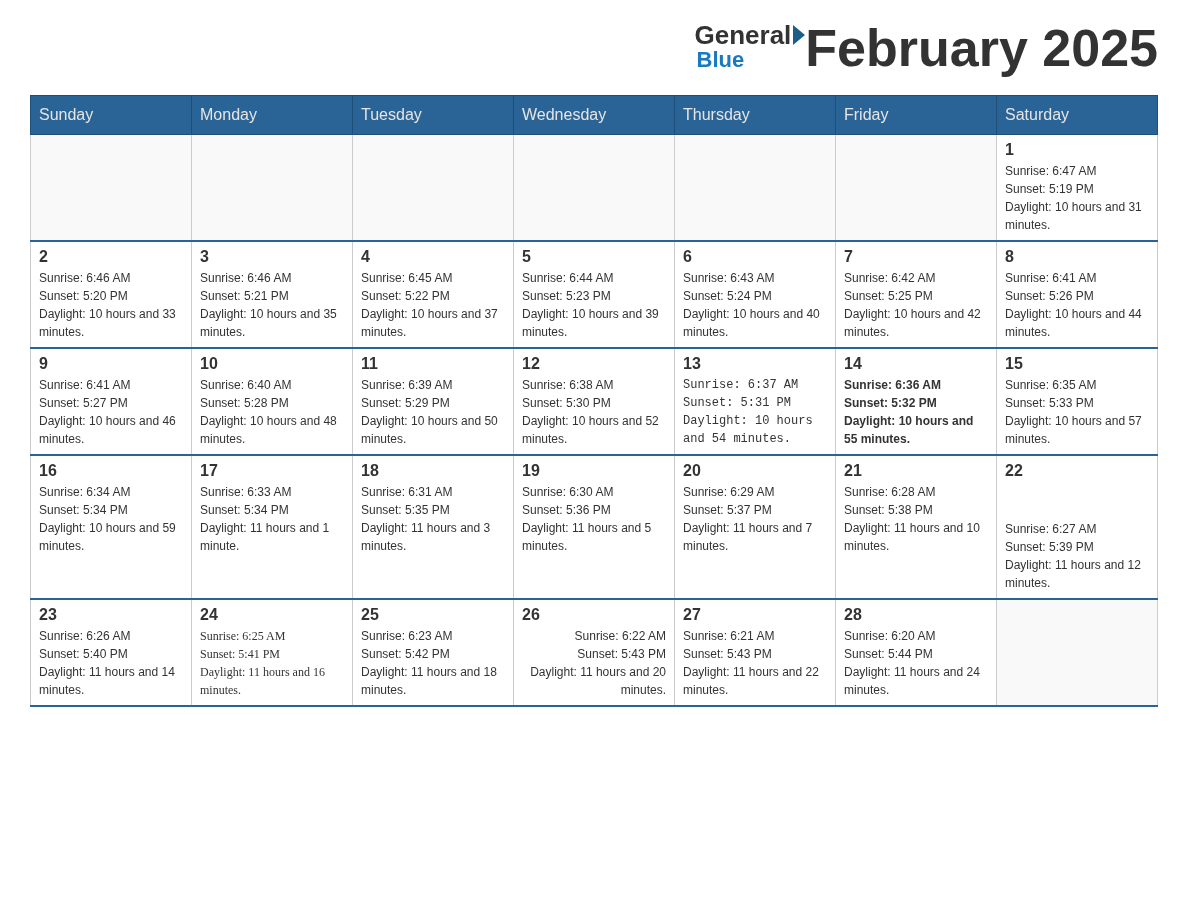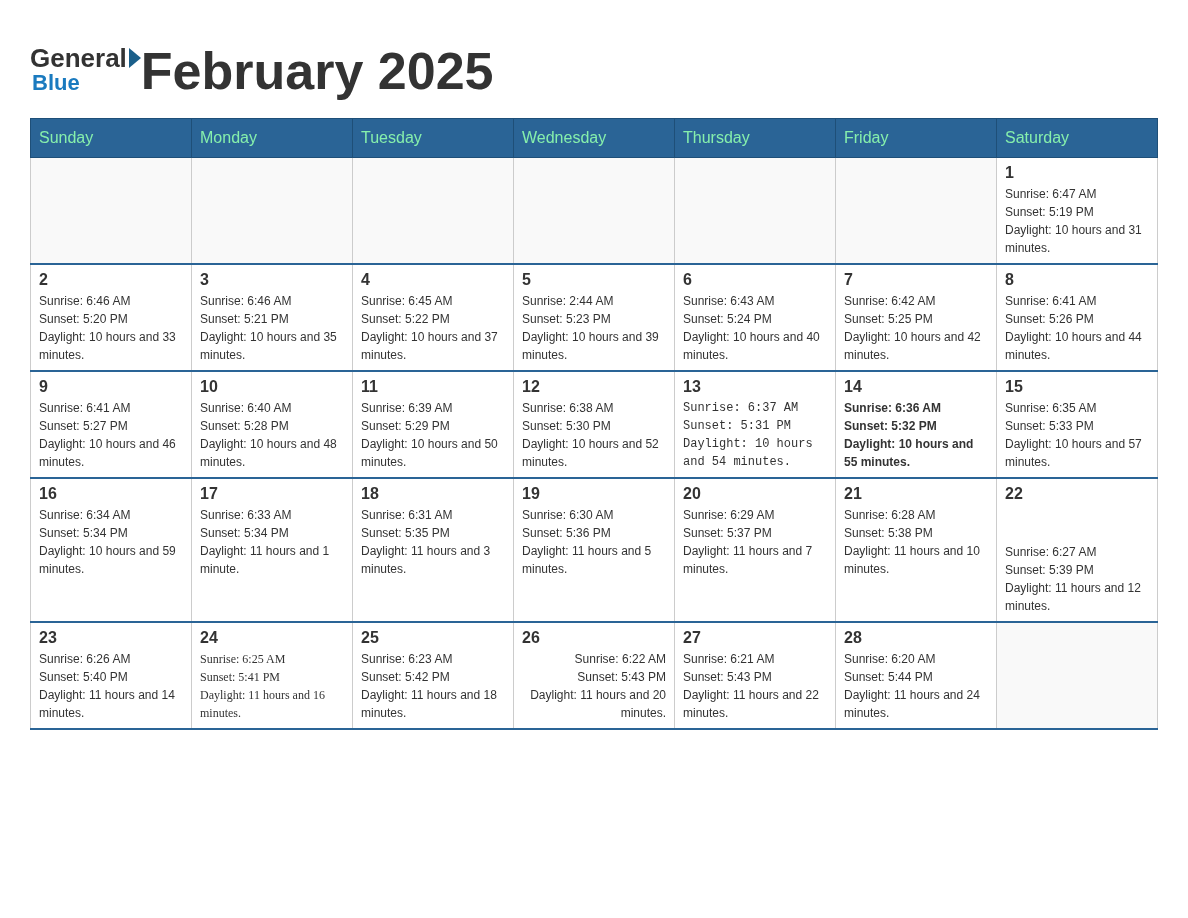--- a/index.html
+++ b/index.html
@@ -4,24 +4,23 @@
   <style>
     * { box-sizing: border-box; margin: 0; padding: 0; }
     body {
       font-family: Arial, sans-serif;
       background: #fff;
       padding: 20px 30px;
       color: #333;
     }
     .header {
       display: flex;
-      justify-content: flex-start;
+      justify-content: flex-end;
       align-items: flex-start;
       margin-bottom: 18px;
-      margin-top: 23px;
     }
     .logo {
       display: flex;
       flex-direction: column;
       align-items: flex-start;
     }
     .logo-text {
       display: flex;
       align-items: center;
       font-size: 26px;
@@ -59,21 +58,21 @@
       color: #555;
       margin-top: 4px;
     }
     table {
       width: 100%;
       border-collapse: collapse;
       table-layout: fixed;
     }
     thead th {
       background-color: #2a6496;
-      color: #86efac;
+      color: #e5e5e5;
       padding: 10px 8px;
       font-size: 16px;
       font-weight: normal;
       text-align: left;
       border: 1px solid #1e4f78;
     }
     tbody td {
       vertical-align: top;
       border: 1px solid #ccc;
       padding: 6px 8px;
@@ -158,21 +157,21 @@
 Daylight: 10 hours and 35 minutes.</div>
         </td>
         <td>
           <span class="day-number">4</span>
           <div class="day-info" style="white-space: pre-line;">Sunrise: 6:45 AM
 Sunset: 5:22 PM
 Daylight: 10 hours and 37 minutes.</div>
         </td>
         <td>
           <span class="day-number">5</span>
-          <div class="day-info" style="white-space: pre-line;">Sunrise: 2:44 AM
+          <div class="day-info" style="white-space: pre-line;">Sunrise: 6:44 AM
 Sunset: 5:23 PM
 Daylight: 10 hours and 39 minutes.</div>
         </td>
         <td>
           <span class="day-number">6</span>
           <div class="day-info" style="white-space: pre-line;">Sunrise: 6:43 AM
 Sunset: 5:24 PM
 Daylight: 10 hours and 40 minutes.</div>
         </td>
         <td>

